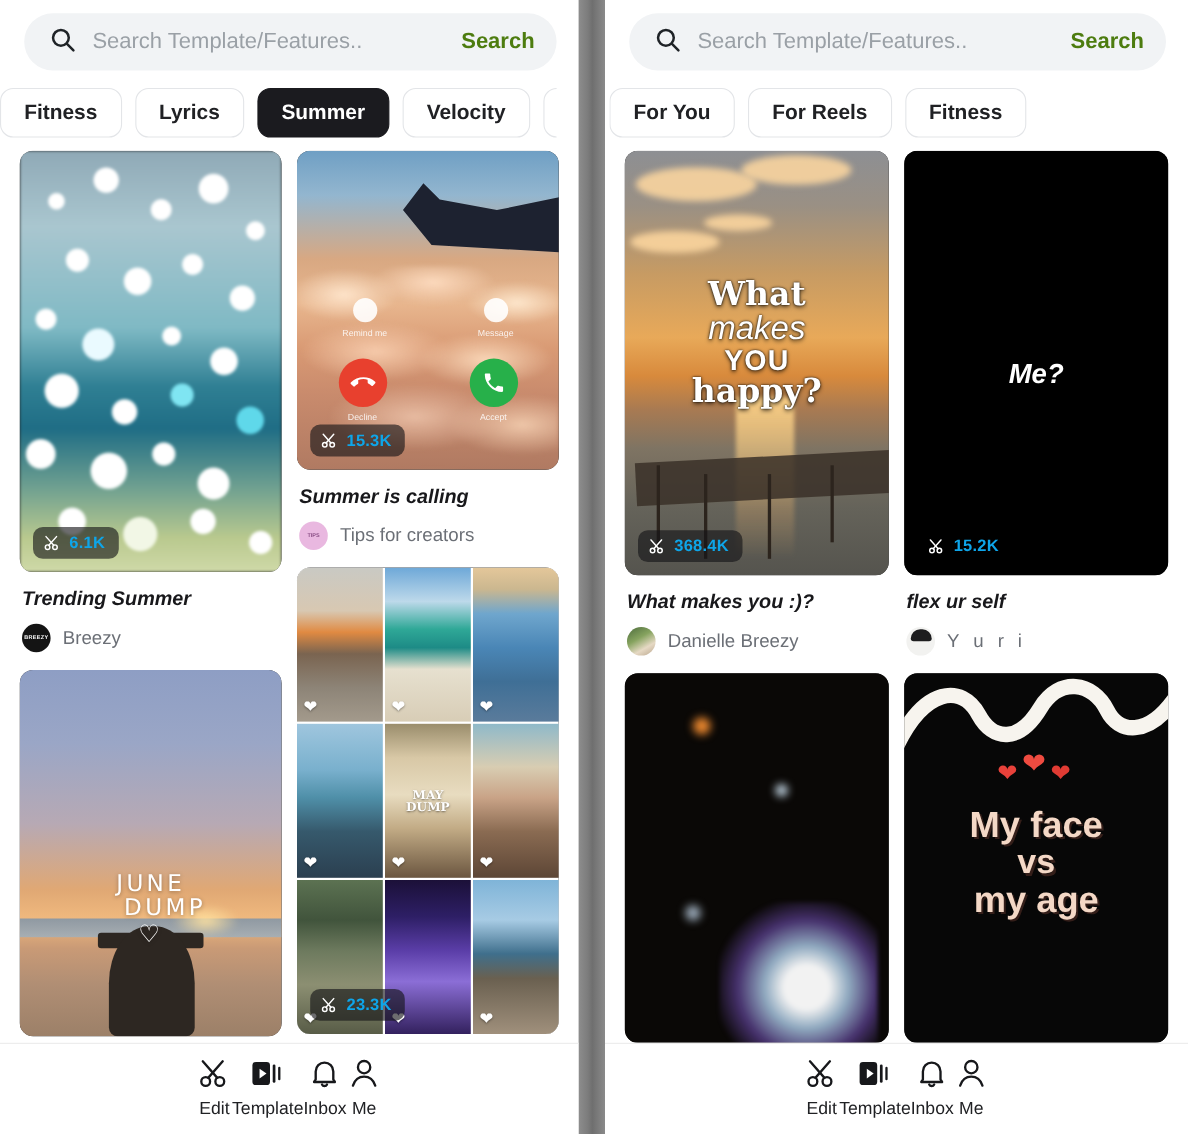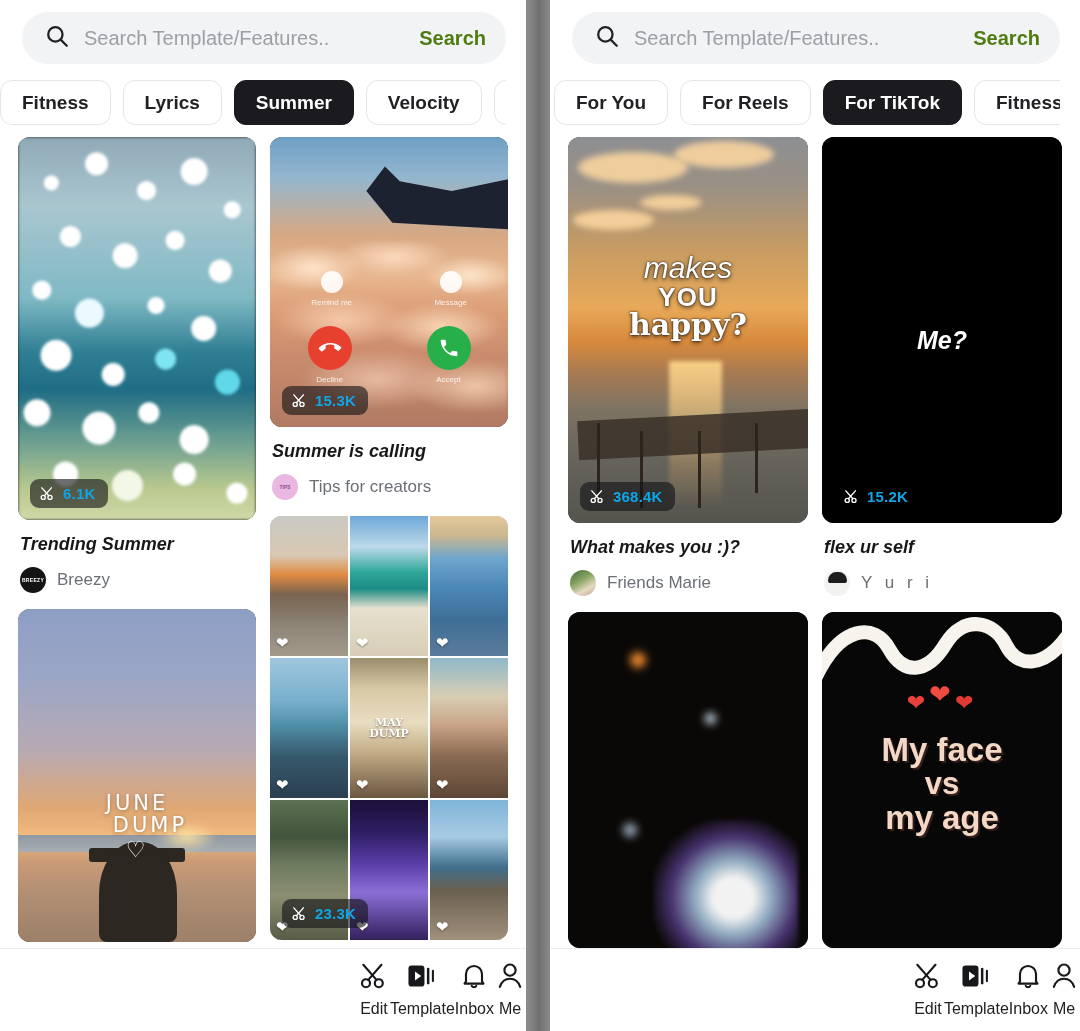--- a/index.html
+++ b/index.html
@@ -244,21 +244,21 @@
     color: #f4d8c6; line-height: 1.06; font-weight: 700;
     text-shadow: 2px 2px 0 rgba(90,50,40,.55); }
   .face-txt .f1 { display:block; font-size: 33px; }
   .face-txt .f2 { display:block; font-size: 31px; }
   .face-txt .f3 { display:block; font-size: 33px; }
 
   
   .bottomnav {
     position: absolute; left: 0; right: 0; bottom: 0; height: 83px;
     background: #fff; border-top: 1px solid #ececec;
-    display: flex; align-items: center; justify-content: flex-end;
+    display: flex; align-items: center; justify-content: center;
     padding-bottom: 4px;
   }
   .navitem { display: flex; flex-direction: column; align-items: center; gap: 7px; cursor: pointer; }
   .navitem .nav-lbl { font-size: 16px; color: #202124; }
   .navicon { height: 34px; display: flex; align-items: center; justify-content: center; }
 </style>
 </head>
 <body>
 
 <div class="stage">
@@ -494,21 +494,20 @@
             <circle cx="10.5" cy="10.5" r="6.6"></circle>
               <line x1="15.6" y1="15.6" x2="21" y2="21"></line>
           </svg>
         </span>
         <input class="search-input" type="text" placeholder="Search Template/Features.." style="">
         <button class="search-btn">Search</button>
       </div>
       <div class="chiprow ind-right">
         <div class="chip">For You</div>
         <div class="chip">For Reels</div>
-        <div class="chip active">For TikTok</div>
         <div class="chip">Fitness</div>
 
       </div>
     </div>
 
     <div class="feed">
 
       <div class="col">
 
         <div class="card">
@@ -519,40 +518,41 @@
               <div class="happy-cloud" style="left:2%;top:19%;width:34%;height:5%"></div>
               <div class="happy-cloud" style="left:30%;top:15%;width:26%;height:4%"></div>
               <div class="happy-sunref"></div>
               <div class="pier"></div>
               <div class="pier-post" style="left:12%;top:74%;height:20%"></div>
               <div class="pier-post" style="left:30%;top:76%;height:20%"></div>
               <div class="pier-post" style="left:54%;top:76%;height:20%"></div>
               <div class="pier-post" style="left:78%;top:74%;height:18%"></div>
             </div>
             <div class="happy-txt">
+              <span class="t1">What</span>
               <span class="t2">makes</span>
               <span class="t3">YOU</span>
               <span class="t4">happy?</span>
             </div>
             <div class="badge">
               <span>
                 <svg width="17" height="17" viewBox="0 0 24 24" fill="none" stroke="#fff" stroke-width="1.9" stroke-linecap="round">
                   <circle cx="6" cy="17.5" r="2.9"></circle>
                     <circle cx="15.5" cy="17.5" r="2.9"></circle>
                   <line x1="17.5" y1="4" x2="7.6" y2="15.2"></line>
                     <line x1="4" y1="4" x2="13.9" y2="15.2"></line>
                 </svg>
               </span>
               <span>368.4K</span>
             </div>
           </div>
           <div class="card-title">What makes you :)?</div>
           <div class="card-author">
             <span class="avatar" style="background:linear-gradient(150deg,#4c6b3c 0%,#86a35f 40%,#e6d9c4 70%,#b9a58c 100%)"></span>
-            <span class="author-name">Friends Marie</span>
+            <span class="author-name">Danielle Breezy</span>
           </div>
         </div>
 
         <div class="card">
           <div class="thumb ar-open">
             <div class="art-night">
               <div class="night-spark" style="left:26%;top:12%;width:16px;height:16px;background:#e8862e"></div>
               <div class="night-spark" style="left:57%;top:30%;width:11px;height:11px;background:#cfe3f2"></div>
               <div class="night-spark" style="left:23%;top:63%;width:14px;height:14px;background:#9aa9b8"></div>
               <div class="night-glow"></div>

